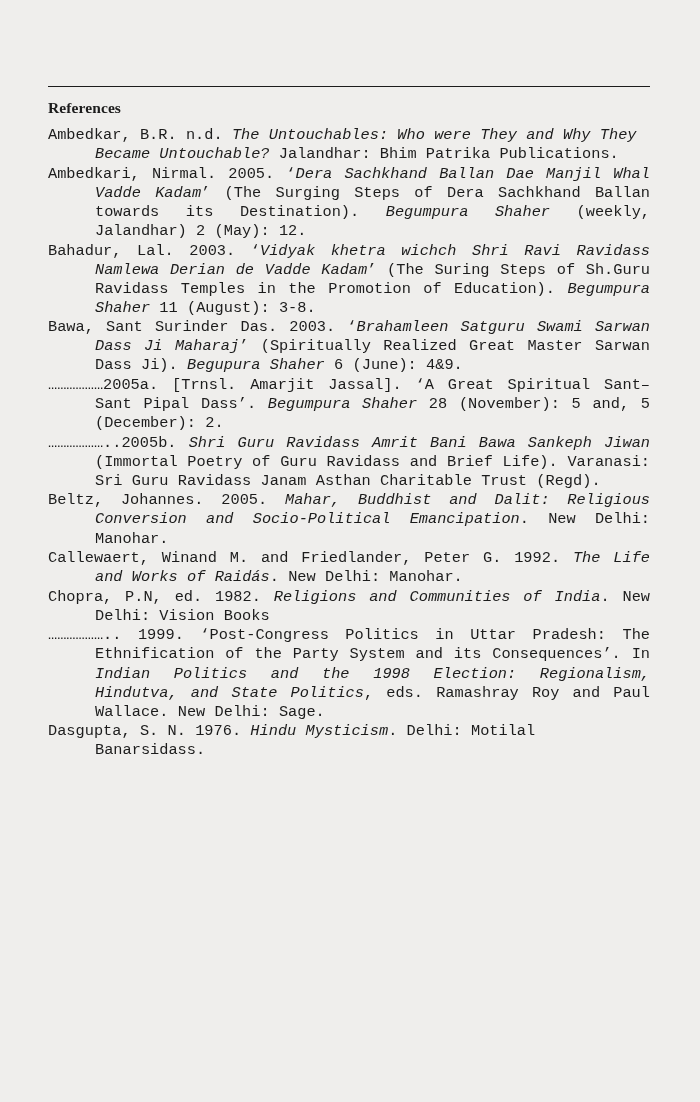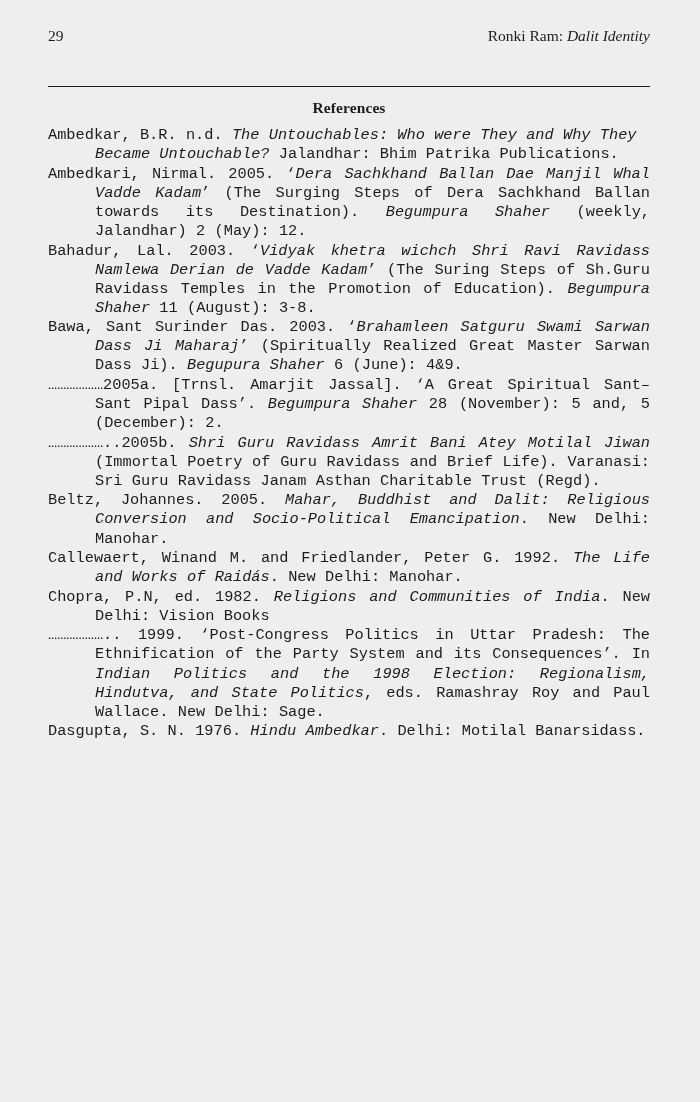--- a/index.html
+++ b/index.html
@@ -58,21 +58,20 @@
     top: 99px;
     left: 48px;
     width: 602px;
   }
   h2.section-title {
     margin: 0 0 9px 0;
     font-size: 15.5px;
     font-weight: bold;
     line-height: 1.18;
     letter-spacing: 0.1px;
-    text-align: center;
   }
   ul.ref-list {
     list-style: none;
     margin: 0;
     padding: 0;
     font-family: Liberation Mono, monospace;
   }
   li.ref-entry {
     font-size: 15.3px;
     line-height: 1.245;
@@ -88,37 +87,33 @@
   }
   .ital {
     font-style: italic;
   }
 </style>
 </head>
 <body>
 
 <div class="page">
 
-  <div class="running-head">
-    <span class="folio">29</span>
-    <span class="head-right"><span>Ronki Ram: </span><span class="ital">Dalit Identity</span></span>
-  </div>
 
   <div class="rule"></div>
 
   <div class="refs-block">
     <h2 class="section-title">References</h2>
     <ul class="ref-list">
         <li class="ref-entry no-justify"><span>Ambedkar, B.R. n.d. </span><span class="ital">The Untouchables: Who were They and Why They Became Untouchable?</span><span> Jalandhar: Bhim Patrika Publications.</span></li>
         <li class="ref-entry"><span>Ambedkari, Nirmal. 2005. ‘</span><span class="ital">Dera Sachkhand Ballan Dae Manjil Whal Vadde Kadam</span><span>’ (The Surging Steps of Dera Sachkhand Ballan towards its Destination). </span><span class="ital">Begumpura Shaher</span><span> (weekly, Jalandhar) 2 (May): 12.</span></li>
         <li class="ref-entry"><span>Bahadur, Lal. 2003. ‘</span><span class="ital">Vidyak khetra wichch Shri Ravi Ravidass Namlewa Derian de Vadde Kadam</span><span>’ (The Suring Steps of Sh.Guru Ravidass Temples in the Promotion of Education). </span><span class="ital">Begumpura Shaher</span><span> 11 (August): 3-8.</span></li>
         <li class="ref-entry"><span>Bawa, Sant Surinder Das. 2003. ‘</span><span class="ital">Brahamleen Satguru Swami Sarwan Dass Ji Maharaj</span><span>’ (Spiritually Realized Great Master Sarwan Dass Ji). </span><span class="ital">Begupura Shaher</span><span> 6 (June): 4&amp;9.</span></li>
         <li class="ref-entry"><span>………………2005a. [Trnsl. Amarjit Jassal]. ‘A Great Spiritual Sant–Sant Pipal Dass’. </span><span class="ital">Begumpura Shaher</span><span> 28 (November): 5 and, 5 (December): 2.</span></li>
-        <li class="ref-entry"><span>………………..2005b. </span><span class="ital">Shri Guru Ravidass Amrit Bani Atey Motilal Jiwan</span><span> (Immortal Poetry of Guru Ravidass and Brief Life). Varanasi: Sri Guru Ravidass Janam Asthan Charitable Trust (Regd).</span></li>
+        <li class="ref-entry"><span>………………..2005b. </span><span class="ital">Shri Guru Ravidass Amrit Bani Bawa Sankeph Jiwan</span><span> (Immortal Poetry of Guru Ravidass and Brief Life). Varanasi: Sri Guru Ravidass Janam Asthan Charitable Trust (Regd).</span></li>
         <li class="ref-entry"><span>Beltz, Johannes. 2005. </span><span class="ital">Mahar, Buddhist and Dalit: Religious Conversion and Socio-Political Emancipation</span><span>. New Delhi: Manohar.</span></li>
         <li class="ref-entry"><span>Callewaert, Winand M. and Friedlander, Peter G. 1992. </span><span class="ital">The Life and Works of Raidás</span><span>. New Delhi: Manohar.</span></li>
         <li class="ref-entry"><span>Chopra, P.N, ed. 1982. </span><span class="ital">Religions and Communities of India</span><span>. New Delhi: Vision Books</span></li>
         <li class="ref-entry"><span>……………….. 1999. ‘Post-Congress Politics in Uttar Pradesh: The Ethnification of the Party System and its Consequences’. In </span><span class="ital">Indian Politics and the 1998 Election: Regionalism, Hindutva, and State Politics</span><span>, eds. Ramashray Roy and Paul Wallace. New Delhi: Sage.</span></li>
-        <li class="ref-entry no-justify"><span>Dasgupta, S. N. 1976. </span><span class="ital">Hindu Ambedkar</span><span>. Delhi: Motilal Banarsidass.</span></li>
+        <li class="ref-entry no-justify"><span>Dasgupta, S. N. 1976. </span><span class="ital">Hindu Mysticism</span><span>. Delhi: Motilal Banarsidass.</span></li>
       </ul>
   </div>
 
 </div>
 
 </body></html>

